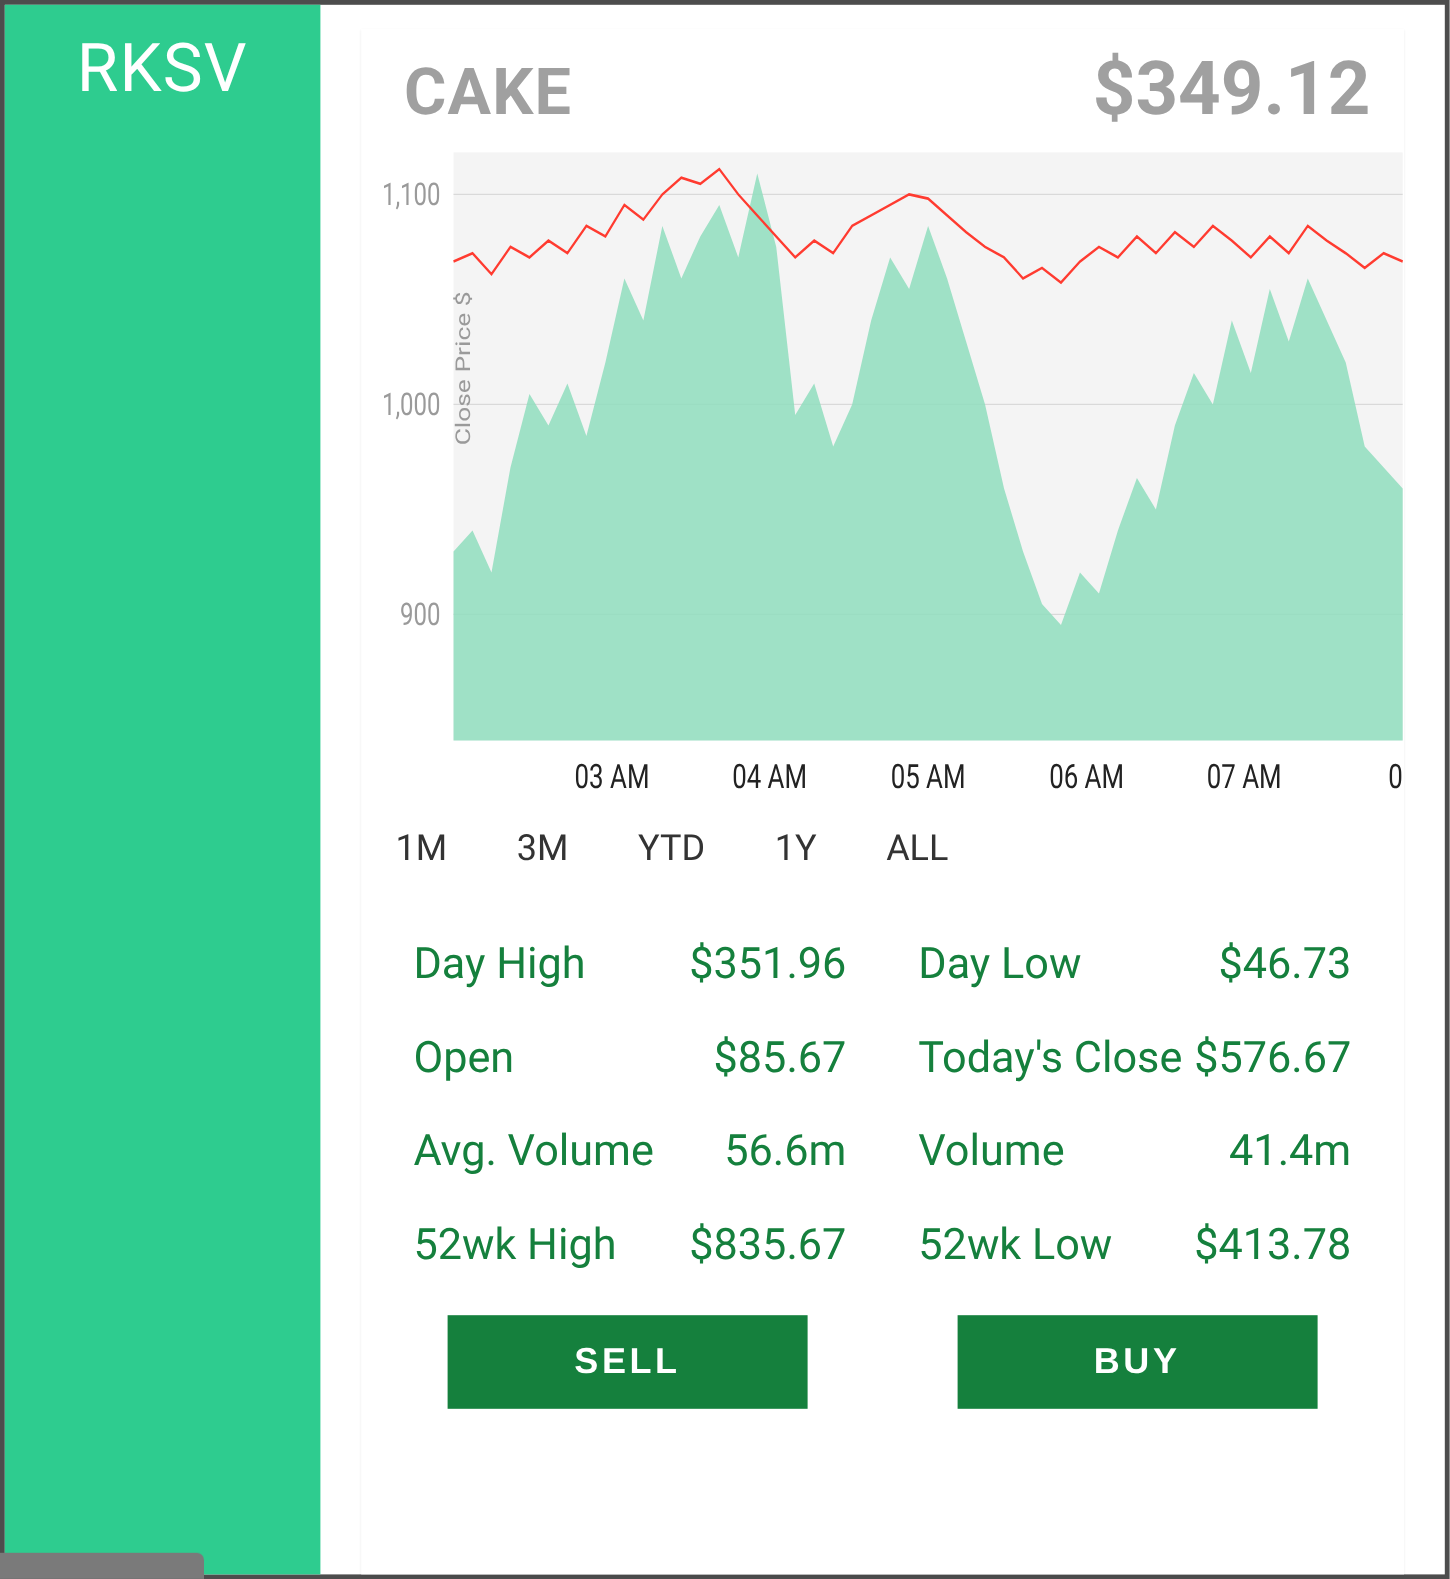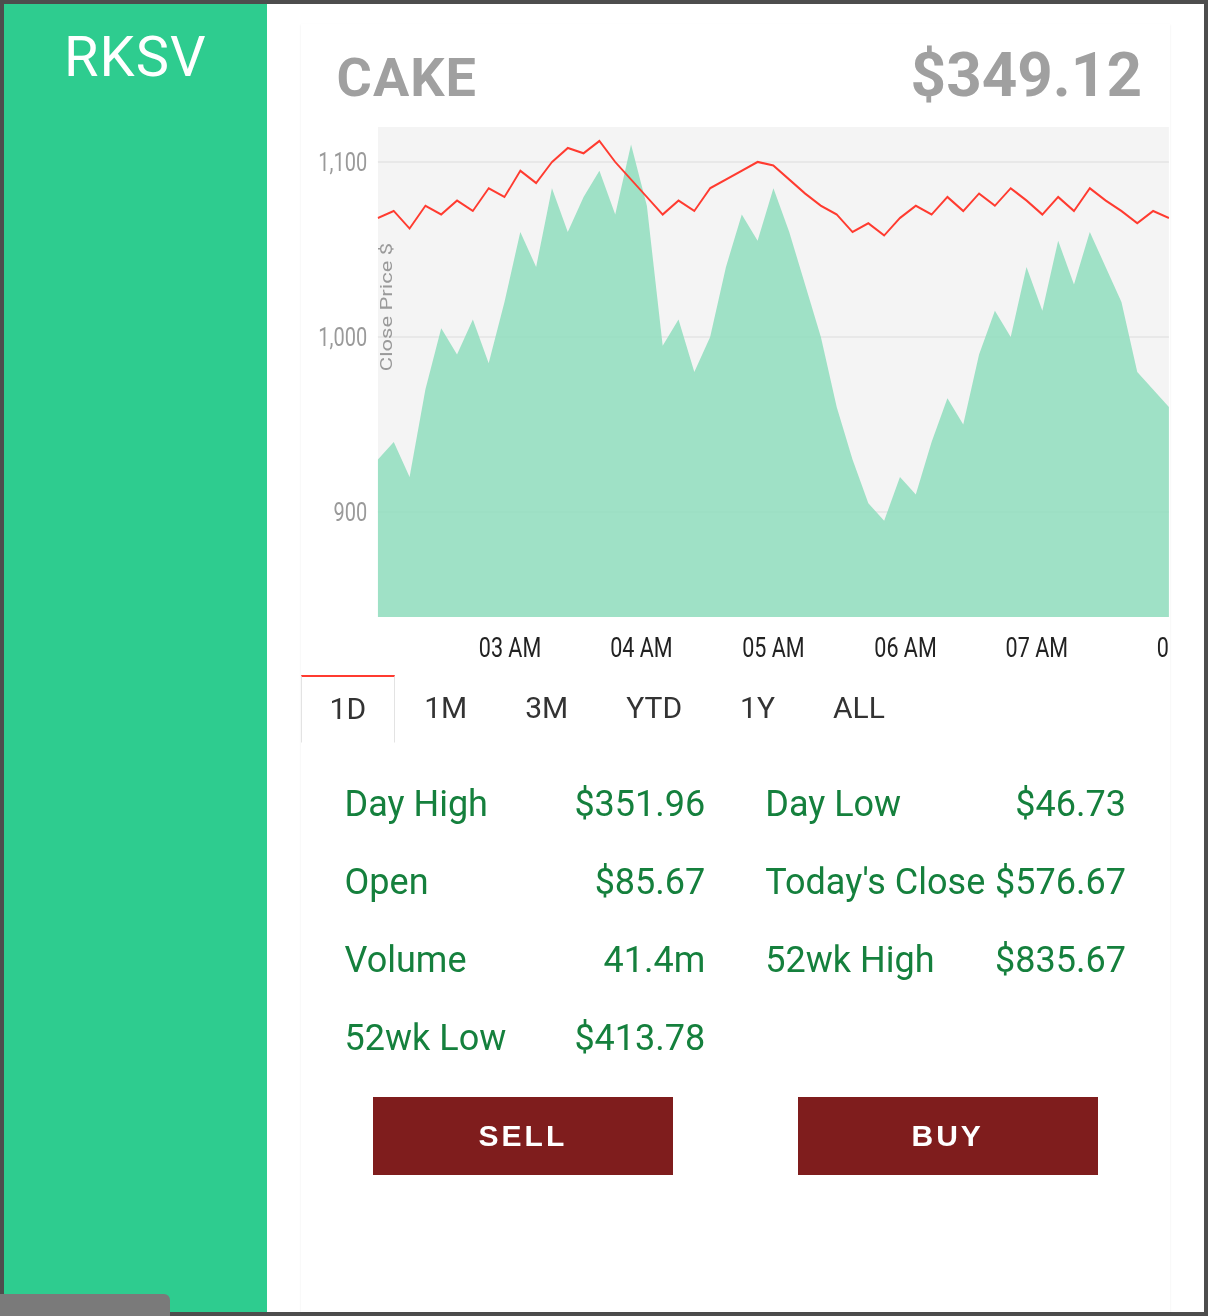--- a/index.html
+++ b/index.html
@@ -93,21 +93,21 @@
   .stat-label { }
   .stat-value { }
   .actions {
     display: flex;
     justify-content: space-around;
     padding: 10px 40px 36px 40px;
     gap: 60px;
   }
   .btn {
     flex: 0 0 300px;
-    background: #7f1d1d;
+    background: #15803d;
     color: #fff;
     font-size: 30px;
     font-weight: 600;
     letter-spacing: 3px;
     border: none;
     padding: 22px 0;
     text-align: center;
     cursor: pointer;
   }
   .footer-stub {
@@ -149,21 +149,20 @@
           <text x="271.67600000000004" y="540" text-anchor="middle" font-size="28" fill="#222">03 AM</text>
           <text x="442.324" y="540" text-anchor="middle" font-size="28" fill="#222">04 AM</text>
           <text x="614" y="540" text-anchor="middle" font-size="28" fill="#222">05 AM</text>
           <text x="785.676" y="540" text-anchor="middle" font-size="28" fill="#222">06 AM</text>
           <text x="956.324" y="540" text-anchor="middle" font-size="28" fill="#222">07 AM</text>
           <text x="1128" y="540" text-anchor="middle" font-size="28" fill="#222">08</text>
         </svg>
     </div>
 
     <div class="tabs" id="tabs">
-        <div class="tab active">1D</div>
         <div class="tab">1M</div>
         <div class="tab">3M</div>
         <div class="tab">YTD</div>
         <div class="tab">1Y</div>
         <div class="tab">ALL</div>
       </div>
 
     <div class="stats" id="stats">
         <div class="stat-row">
           <span class="stat-label">Day High</span>
@@ -175,20 +174,24 @@
         </div>
         <div class="stat-row">
           <span class="stat-label">Open</span>
           <span class="stat-value">$85.67</span>
         </div>
         <div class="stat-row">
           <span class="stat-label">Today's Close</span>
           <span class="stat-value">$576.67</span>
         </div>
         <div class="stat-row">
+          <span class="stat-label">Avg. Volume</span>
+          <span class="stat-value">56.6m</span>
+        </div>
+        <div class="stat-row">
           <span class="stat-label">Volume</span>
           <span class="stat-value">41.4m</span>
         </div>
         <div class="stat-row">
           <span class="stat-label">52wk High</span>
           <span class="stat-value">$835.67</span>
         </div>
         <div class="stat-row">
           <span class="stat-label">52wk Low</span>
           <span class="stat-value">$413.78</span>

